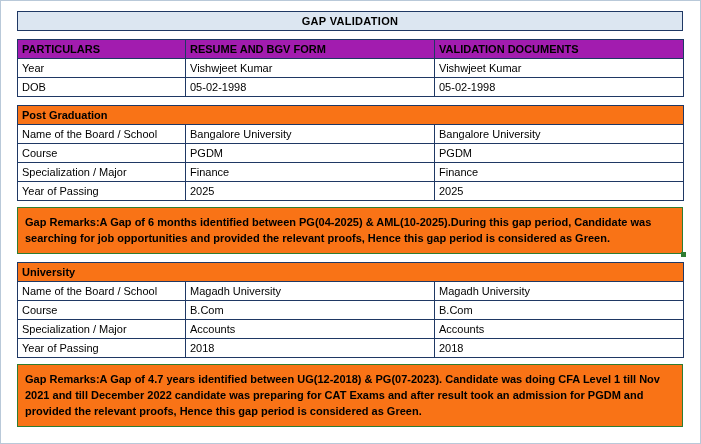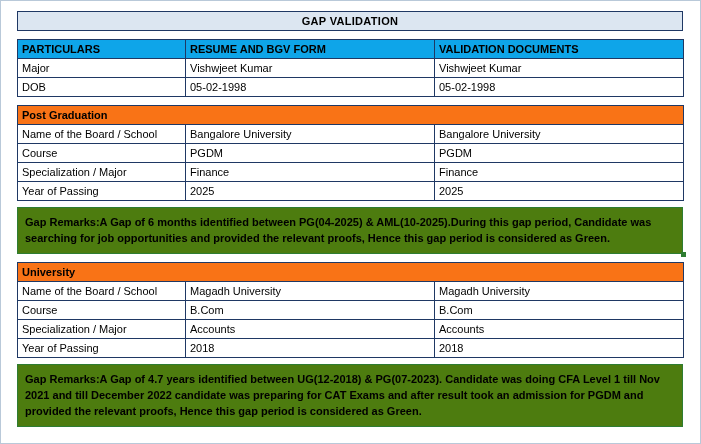--- a/index.html
+++ b/index.html
@@ -49,40 +49,40 @@
     white-space: nowrap;
   }
   .title-table td {
     background: #dce6f1;
     text-align: center;
     font-weight: bold;
     letter-spacing: 0.3px;
     height: 16px;
   }
   .hdr td {
-    background: #0ea5e9;
+    background: #a21caf;
     font-weight: bold;
   }
   .sect td {
     background: #f97316;
     font-weight: bold;
   }
   .spacer {
     height: 8px;
   }
   .spacer-sm {
     height: 6px;
   }
   .col-a { width: 168px; }
   .col-b { width: 249px; }
   .col-c { width: 249px; }
 
   .remarks {
     border: 1.5px solid #2e7d32;
-    background: #4d7c0f;
+    background: #f97316;
     padding: 6px 17px 7px 7px;
     font-weight: bold;
     font-size: 11px;
     line-height: 16px;
     white-space: normal;
     box-sizing: border-box;
   }
   .remarks-wrap {
     position: relative;
   }
@@ -117,21 +117,21 @@
           <col class="col-b">
           <col class="col-c">
       </colgroup>
       <tbody>
           <tr class="hdr">
         <td>PARTICULARS</td>
         <td>RESUME AND BGV FORM</td>
         <td>VALIDATION DOCUMENTS</td>
       </tr>
       <tr>
-        <td>Major</td>
+        <td>Year</td>
         <td>Vishwjeet Kumar</td>
         <td>Vishwjeet Kumar</td>
       </tr>
       <tr>
         <td>DOB</td>
         <td>05-02-1998</td>
         <td>05-02-1998</td>
       </tr>
     </tbody>
       </table>

